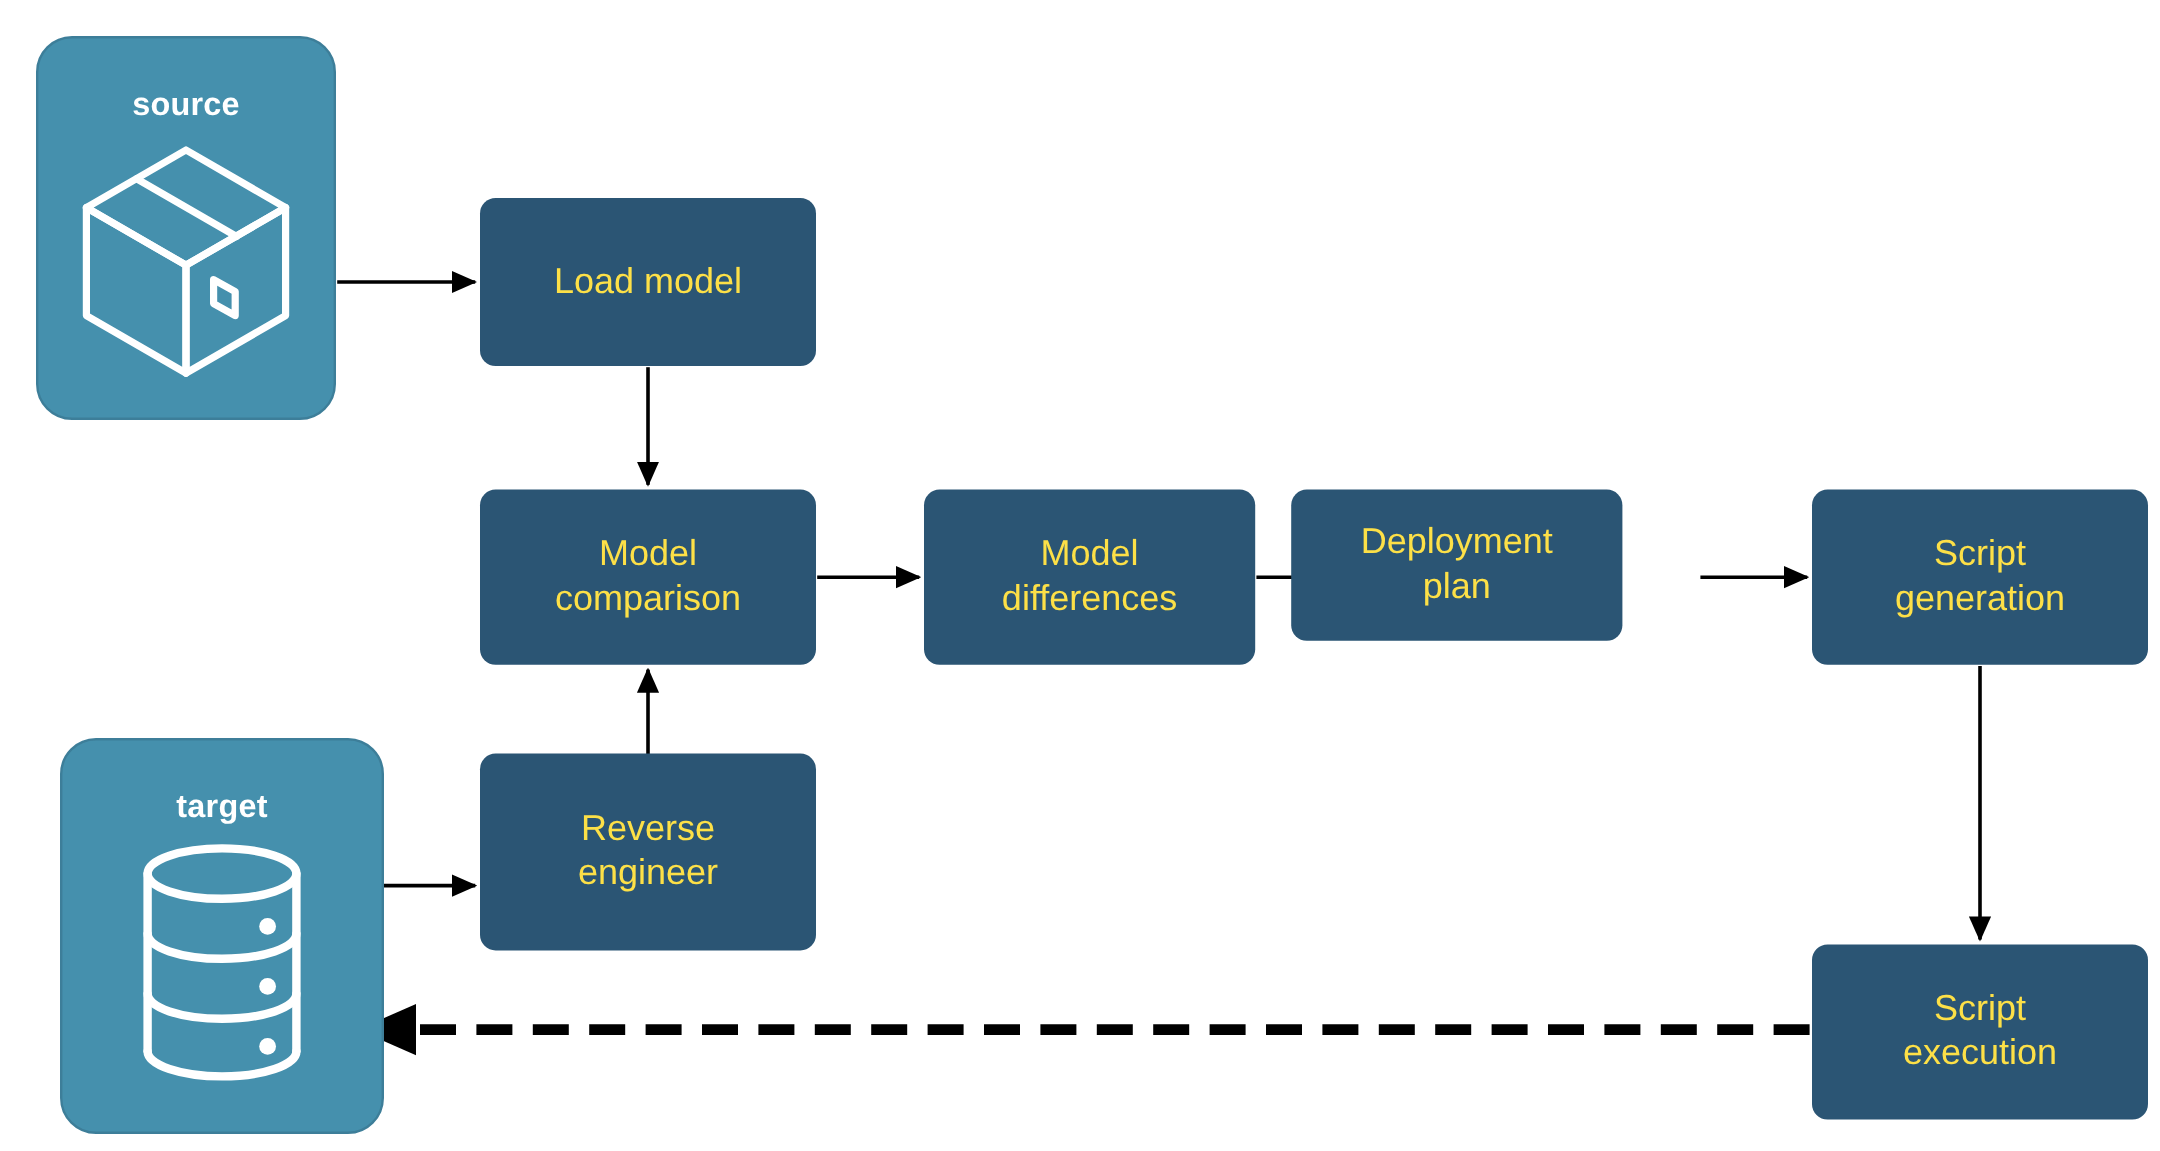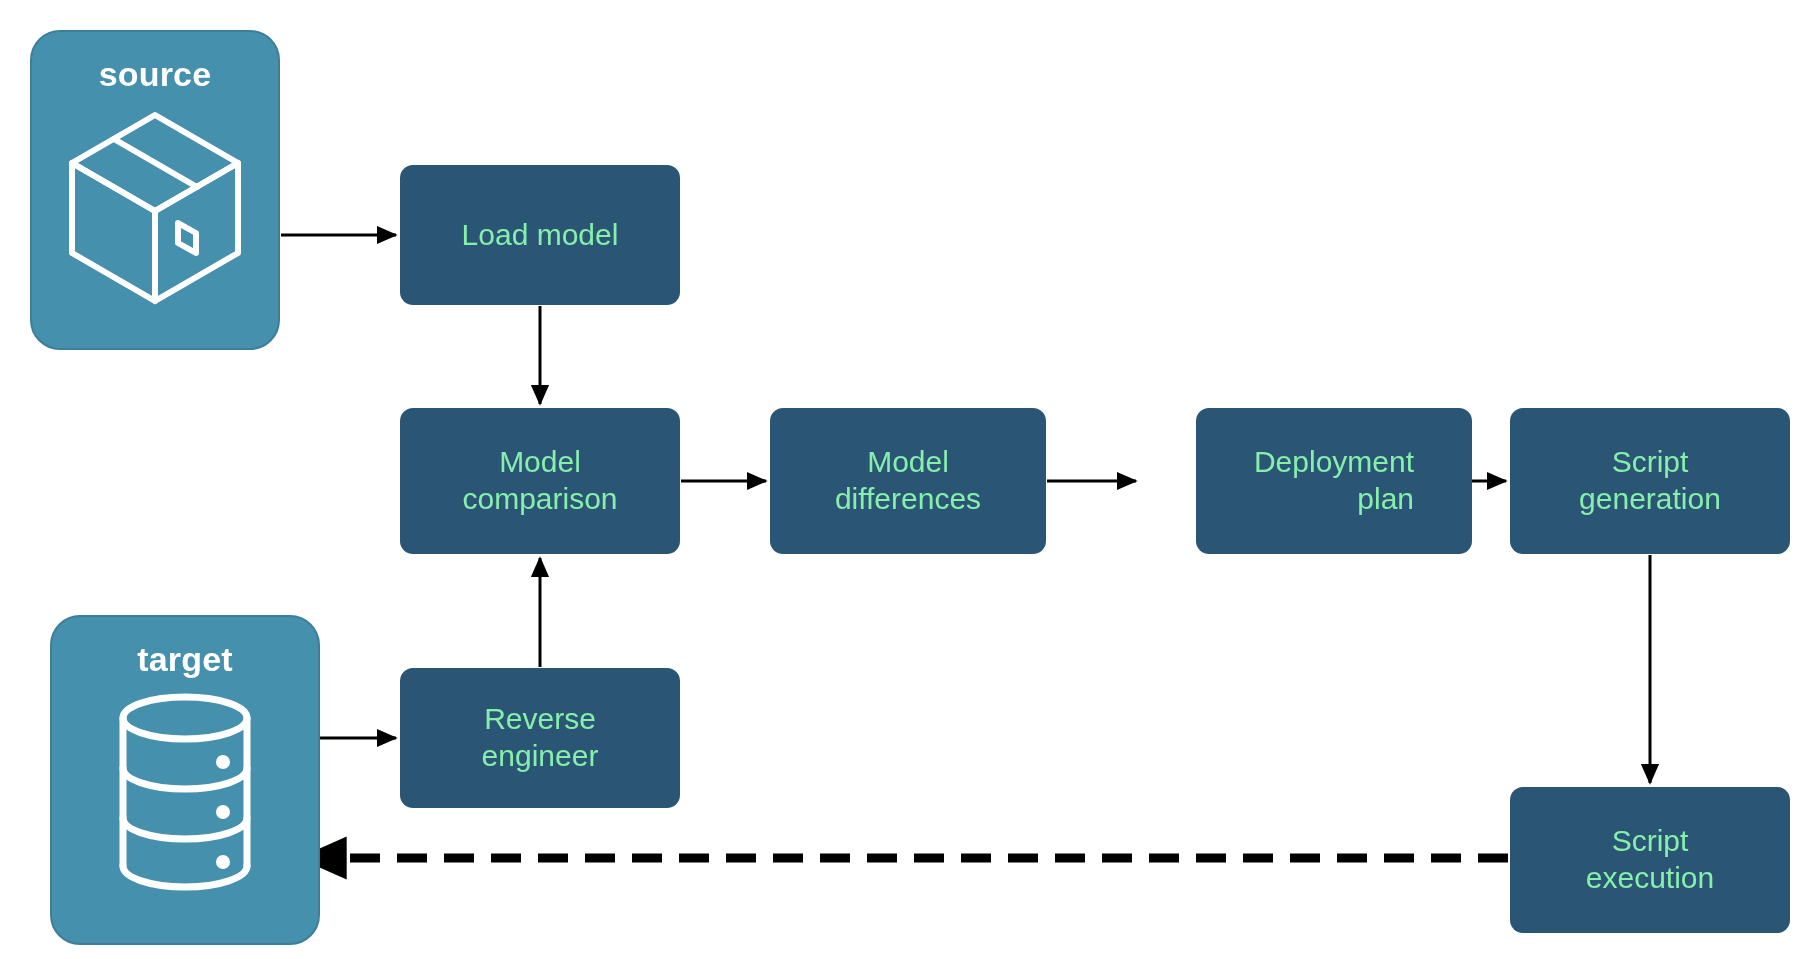--- a/index.html
+++ b/index.html
@@ -26,37 +26,37 @@
     border: 2px solid #3d7e99;
     border-radius: 30px;
     display: flex;
     flex-direction: column;
     align-items: center;
     justify-content: flex-start;
   }
   .endpoint-label {
     color: #ffffff;
     font-weight: bold;
-    font-size: 34px;
+    font-size: 27px;
     letter-spacing: 0.2px;
     line-height: 1;
-    margin-top: 25px;
+    margin-top: 42px;
     text-align: center;
   }
   .endpoint-icon {
     margin-top: 14px;
     display: block;
   }
   
   .node {
     position: absolute;
     box-sizing: border-box;
     background: #2b5574;
     border-radius: 13px;
-    color: #86efac;
+    color: #fde047;
     display: flex;
     align-items: center;
     justify-content: center;
     text-align: center;
     font-size: 30px;
     line-height: 1.23;
     padding: 4px 10px;
     white-space: pre-line;
   }
   
@@ -145,25 +145,25 @@
   </div>
 
   <div class="node" style="left:400px; top:165px; width:280px; height:140px;">Load model</div>
 
   <div class="node" style="left:400px; top:408px; width:280px; height:146px;">Model
 comparison</div>
 
   <div class="node" style="left:770px; top:408px; width:276px; height:146px;">Model
 differences</div>
 
-  <div class="node" style="left:1196px; top:408px; width:276px; height:146px;text-align:right;">Deployment
+  <div class="node" style="left:1076px; top:408px; width:276px; height:126px;">Deployment
 plan</div>
 
   <div class="node" style="left:1510px; top:408px; width:280px; height:146px;">Script
 generation</div>
 
-  <div class="node" style="left:400px; top:668px; width:280px; height:140px;">Reverse
+  <div class="node" style="left:400px; top:628px; width:280px; height:164px;">Reverse
 engineer</div>
 
   <div class="node" style="left:1510px; top:787px; width:280px; height:146px;">Script
 execution</div>
 
 </div>
 
 </body></html>

